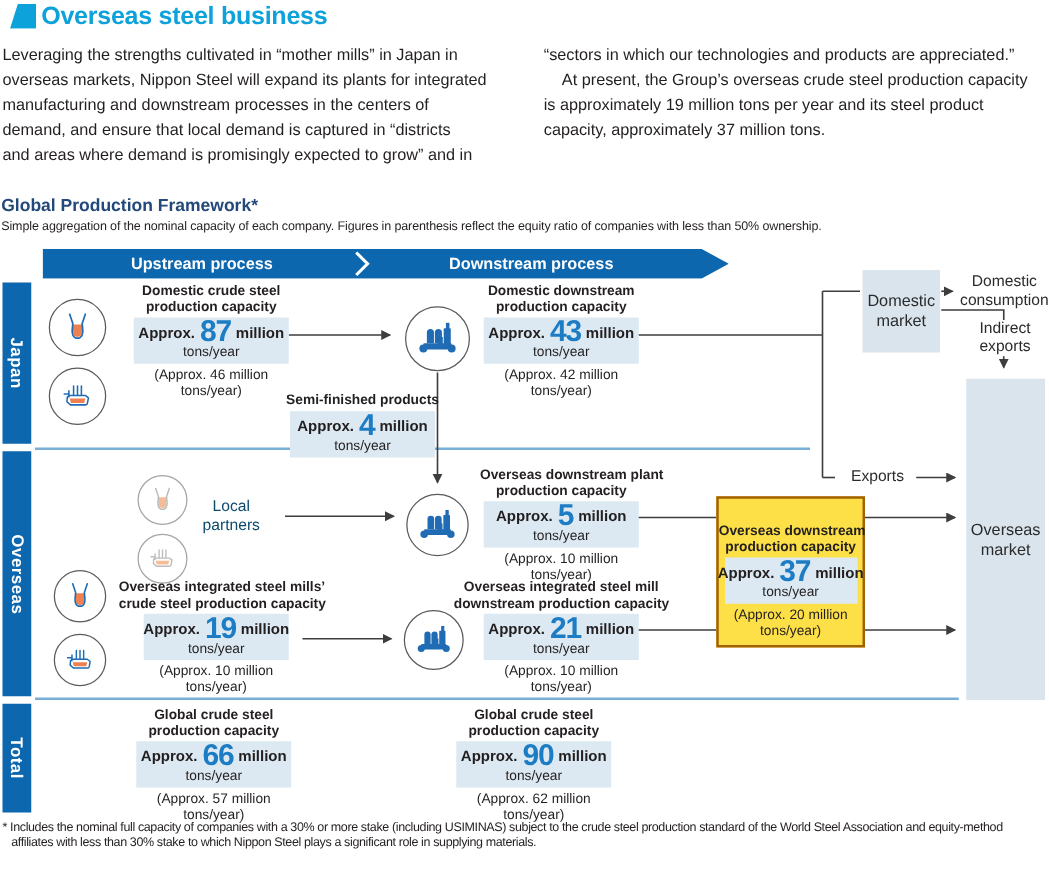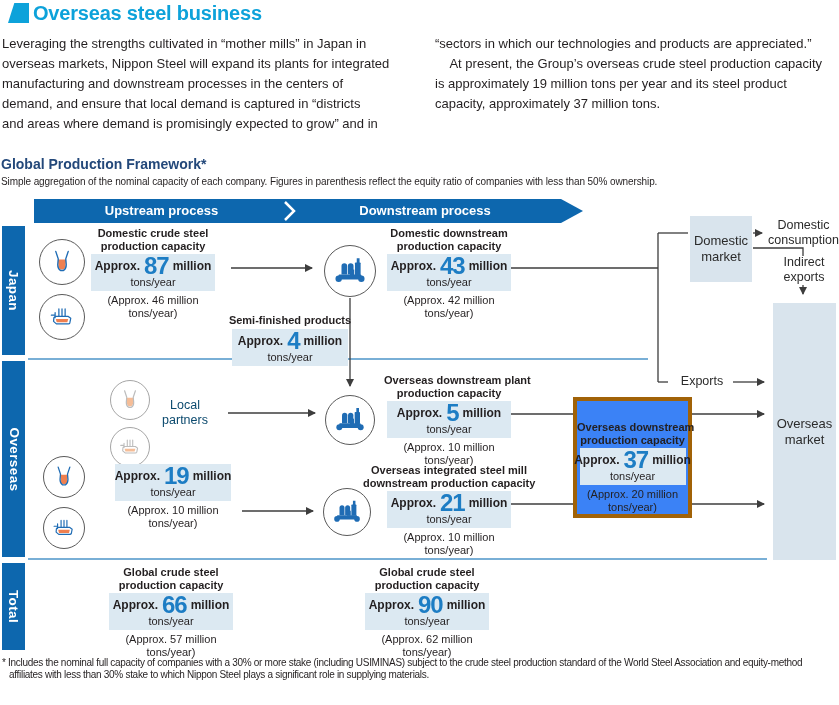--- a/index.html
+++ b/index.html
@@ -33,21 +33,21 @@
 
   
   .cap { text-align:center; z-index:2; }
   .cap-title { font-size:11px; line-height:12.5px; font-weight:bold; margin-bottom:2px; }
   .cap-box { background:#dce9f2; padding:2px 2px 1px 2px; }
   .cap-box .l1 { display:flex; align-items:center; justify-content:center; gap:4px;
                  height:20px; font-size:12px; font-weight:bold; }
   .cap-box .num { font-size:24px; font-weight:bold; color:#1d7dc4; letter-spacing:-1px; line-height:20px; }
   .cap-box .l2 { font-size:11px; font-weight:normal; line-height:13px; padding-bottom:1px; }
   .cap-paren { font-size:11px; line-height:12.5px; margin-top:3px; }
-  .whitebox { background:#3b82f6; border:4px solid #a16207; z-index:2; }
+  .whitebox { background:#fde047; border:2px solid #a16207; z-index:2; }
 
   
   .circ { position:absolute; border:1.3px solid #5a5a5a; border-radius:50%; background:#fff;
           display:flex; align-items:center; justify-content:center; box-sizing:border-box; z-index:2; }
   .circ.gray { border-color:#a5a5a5; }
   .ic { --ic-stroke:#1f6cb4; --ic-fill:#ef8050; }
   .ic.gray { --ic-stroke:#bcbcbc; --ic-fill:#f5bd97; }
 
   
   .flow-label { font-size:12.5px; line-height:15px; text-align:center; color:#2b2b2b; z-index:2; }
@@ -157,21 +157,21 @@
     <svg class="ic" width="30" height="30">
         <use href="#ic-caster"></use>
       </svg>
   </div>
   <div class="circ" style="left:324px; top:245px; width:52px; height:52px;">
     <svg class="ic" width="34" height="34">
         <use href="#ic-mill"></use>
       </svg>
   </div>
 
-  <div class="abs cap" style="left:88px; top:227px; width:130px;">
+  <div class="abs cap" style="left:104px; top:227px; width:130px;">
     <div class="cap-title pre">Domestic crude steel
 production capacity</div>
     <div class="cap-box" style="width:120px; margin:0 auto;">
       <div class="l1">
           <span>Approx.</span>
           <span class="num">87</span>
           <span>million</span>
         </div>
       <div class="l2">tons/year</div>
     </div>
@@ -271,20 +271,22 @@
           <span class="num">21</span>
           <span>million</span>
         </div>
       <div class="l2">tons/year</div>
     </div>
     <div class="cap-paren pre">(Approx. 10 million
 tons/year)</div>
   </div>
 
   <div class="abs cap" style="left:95px; top:464px; width:156px;">
+    <div class="cap-title pre">Overseas integrated steel mills’
+crude steel production capacity</div>
     <div class="cap-box" style="width:112px; margin:0 auto;">
       <div class="l1">
           <span>Approx.</span>
           <span class="num">19</span>
           <span>million</span>
         </div>
       <div class="l2">tons/year</div>
     </div>
     <div class="cap-paren pre">(Approx. 10 million
 tons/year)</div>

